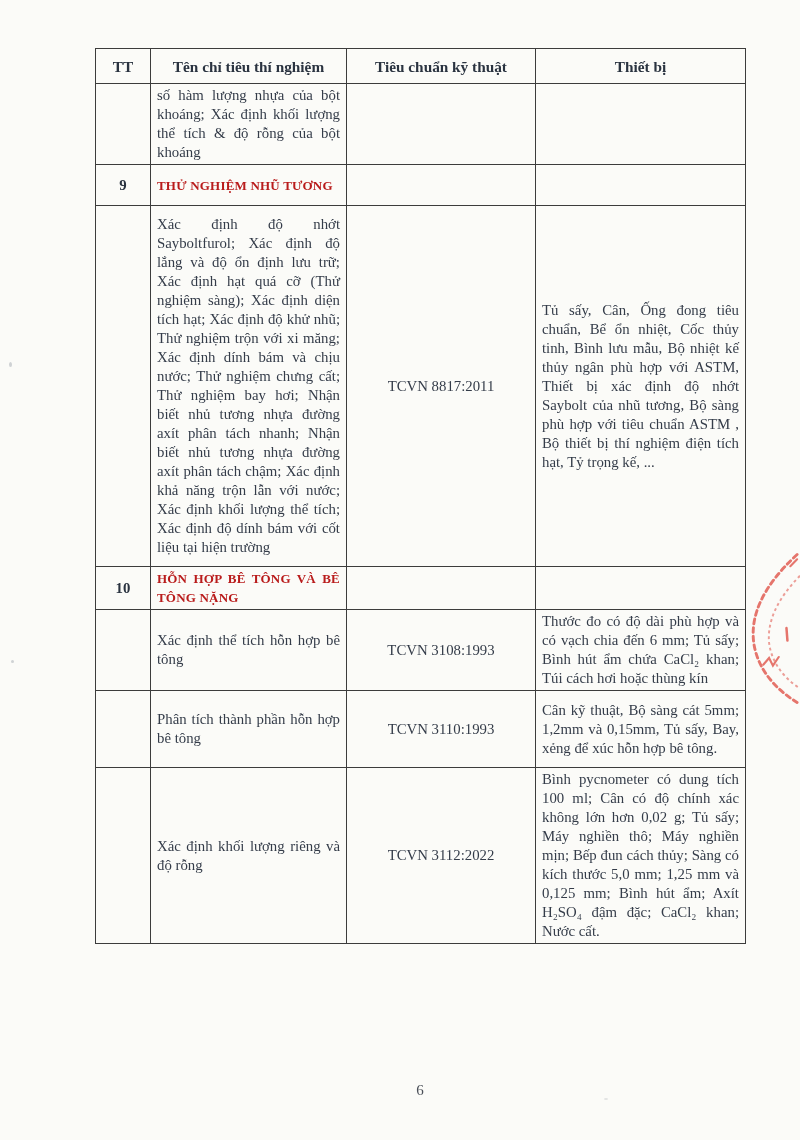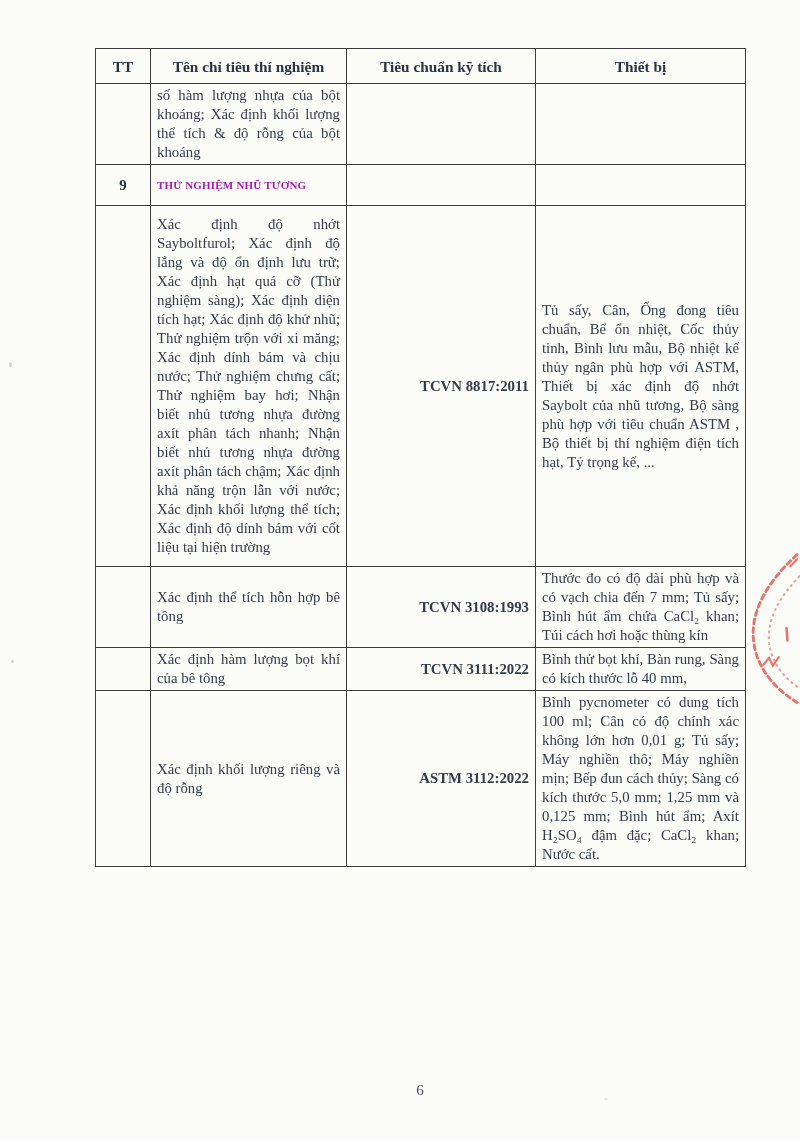--- a/index.html
+++ b/index.html
@@ -30,26 +30,26 @@
   table.lab thead th{
     height:30px;
     font-size:15.3px;
     font-weight:700;
     text-align:center;
     color:#2a3340;
     padding:2px 4px;
   }
   td.col-tt{text-align:center;font-weight:700;color:#2a3340;}
   td.col-name{text-align:justify;padding:2px 7px 2px 9px;margin-top:26px;}
-  td.col-standard{text-align:right;font-weight:bold;}
+  td.col-standard{text-align:center;}
   td.col-equipment{text-align:justify;padding:2px 6px 2px 8px;margin-left:36px;}
   tr.section td.col-name{
     font-weight:700;
-    font-size:11px;
-    color:#a21caf;
+    font-size:13px;
+    color:#b91c1c;
     letter-spacing:0.2px;
   }
   .page-number{
     position:absolute;
     left:95px;width:650px;
     top:1082px;
     text-align:center;
     font-size:15px;
     color:#4a4f58;
   }
@@ -73,21 +73,21 @@
     <colgroup>
       <col style="width:55px">
       <col style="width:196px">
       <col style="width:189px">
       <col style="width:210px">
     </colgroup>
     <thead>
       <tr>
         <th>TT</th>
         <th>Tên chỉ tiêu thí nghiệm</th>
-        <th>Tiêu chuẩn kỹ tích</th>
+        <th>Tiêu chuẩn kỹ thuật</th>
         <th>Thiết bị</th>
       </tr>
     </thead>
     <tbody>
         <tr style="height: 77px;">
           <td class="col-tt"></td>
           <td class="col-name">số hàm lượng nhựa của bột khoáng; Xác định khối lượng thể tích &amp; độ rỗng của bột khoáng</td>
           <td class="col-standard"></td>
           <td class="col-equipment"></td>
         </tr>
@@ -96,37 +96,43 @@
           <td class="col-name">THỬ NGHIỆM NHŨ TƯƠNG</td>
           <td class="col-standard"></td>
           <td class="col-equipment"></td>
         </tr>
         <tr style="height: 361px;">
           <td class="col-tt"></td>
           <td class="col-name">Xác định độ nhớt Sayboltfurol; Xác định độ lắng và độ ổn định lưu trữ; Xác định hạt quá cỡ (Thử nghiệm sàng); Xác định diện tích hạt; Xác định độ khử nhũ; Thử nghiệm trộn với xi măng; Xác định dính bám và chịu nước; Thử nghiệm chưng cất; Thử nghiệm bay hơi; Nhận biết nhủ tương nhựa đường axít phân tách nhanh; Nhận biết nhủ tương nhựa đường axít phân tách chậm; Xác định khả năng trộn lẫn với nước; Xác định khối lượng thể tích; Xác định độ dính bám với cốt liệu tại hiện trường</td>
           <td class="col-standard">TCVN 8817:2011</td>
           <td class="col-equipment">Tủ sấy, Cân, Ống đong tiêu chuẩn, Bể ổn nhiệt, Cốc thủy tinh, Bình lưu mẫu, Bộ nhiệt kế thủy ngân phù hợp với ASTM, Thiết bị xác định độ nhớt Saybolt của nhũ tương, Bộ sàng phù hợp với tiêu chuẩn ASTM , Bộ thiết bị thí nghiệm điện tích hạt, Tỷ trọng kế, ...</td>
         </tr>
+        <tr class="section" style="height: 39px;">
+          <td class="col-tt">10</td>
+          <td class="col-name">HỖN HỢP BÊ TÔNG VÀ BÊ TÔNG NẶNG</td>
+          <td class="col-standard"></td>
+          <td class="col-equipment"></td>
+        </tr>
         <tr style="height: 80px;">
           <td class="col-tt"></td>
           <td class="col-name">Xác định thể tích hỗn hợp bê tông</td>
           <td class="col-standard">TCVN 3108:1993</td>
-          <td class="col-equipment">Thước đo có độ dài phù hợp và có vạch chia đến 7 mm; Tủ sấy; Bình hút ẩm chứa CaCl₂ khan; Túi cách hơi hoặc thùng kín</td>
+          <td class="col-equipment">Thước đo có độ dài phù hợp và có vạch chia đến 6 mm; Tủ sấy; Bình hút ẩm chứa CaCl₂ khan; Túi cách hơi hoặc thùng kín</td>
         </tr>
-        <tr style="height: 41px;">
+        <tr style="height: 77px;">
           <td class="col-tt"></td>
-          <td class="col-name">Xác định hàm lượng bọt khí của bê tông</td>
-          <td class="col-standard">TCVN 3111:2022</td>
-          <td class="col-equipment">Bình thử bọt khí, Bàn rung, Sàng có kích thước lỗ 40 mm,</td>
+          <td class="col-name">Phân tích thành phần hỗn hợp bê tông</td>
+          <td class="col-standard">TCVN 3110:1993</td>
+          <td class="col-equipment">Cân kỹ thuật, Bộ sàng cát 5mm; 1,2mm và 0,15mm, Tủ sấy, Bay, xẻng để xúc hỗn hợp bê tông.</td>
         </tr>
         <tr style="height: 164px;">
           <td class="col-tt"></td>
           <td class="col-name">Xác định khối lượng riêng và độ rỗng</td>
-          <td class="col-standard">ASTM 3112:2022</td>
-          <td class="col-equipment">Bình pycnometer có dung tích 100 ml; Cân có độ chính xác không lớn hơn 0,01 g; Tủ sấy; Máy nghiền thô; Máy nghiền mịn; Bếp đun cách thủy; Sàng có kích thước 5,0 mm; 1,25 mm và 0,125 mm; Bình hút ẩm; Axít H₂SO₄ đậm đặc; CaCl₂ khan; Nước cất.</td>
+          <td class="col-standard">TCVN 3112:2022</td>
+          <td class="col-equipment">Bình pycnometer có dung tích 100 ml; Cân có độ chính xác không lớn hơn 0,02 g; Tủ sấy; Máy nghiền thô; Máy nghiền mịn; Bếp đun cách thủy; Sàng có kích thước 5,0 mm; 1,25 mm và 0,125 mm; Bình hút ẩm; Axít H₂SO₄ đậm đặc; CaCl₂ khan; Nước cất.</td>
         </tr>
       </tbody>
   </table>
 
   <svg class="stamp" viewBox="0 0 60 160">
     <g fill="none" opacity="0.8">
       <path d="M 57 4 C 20 38, 9 68, 12 94 C 15 119, 31 141, 57 157" stroke="#e0544a" stroke-width="3" stroke-dasharray="5 4" stroke-linecap="round"></path>
       <path d="M 60 26 C 36 50, 26 74, 28 95 C 30 113, 41 130, 59 142" stroke="#e0544a" stroke-width="2" stroke-dasharray="3 3" opacity="0.7"></path>
       <path d="M 22 118 l 6 -7 l 4 8 l 6 -9" stroke="#e0544a" stroke-width="2.2" stroke-linecap="round"></path>
       <path d="M 46 80 l 1 13" stroke="#e0544a" stroke-width="2.6" stroke-linecap="round"></path>

